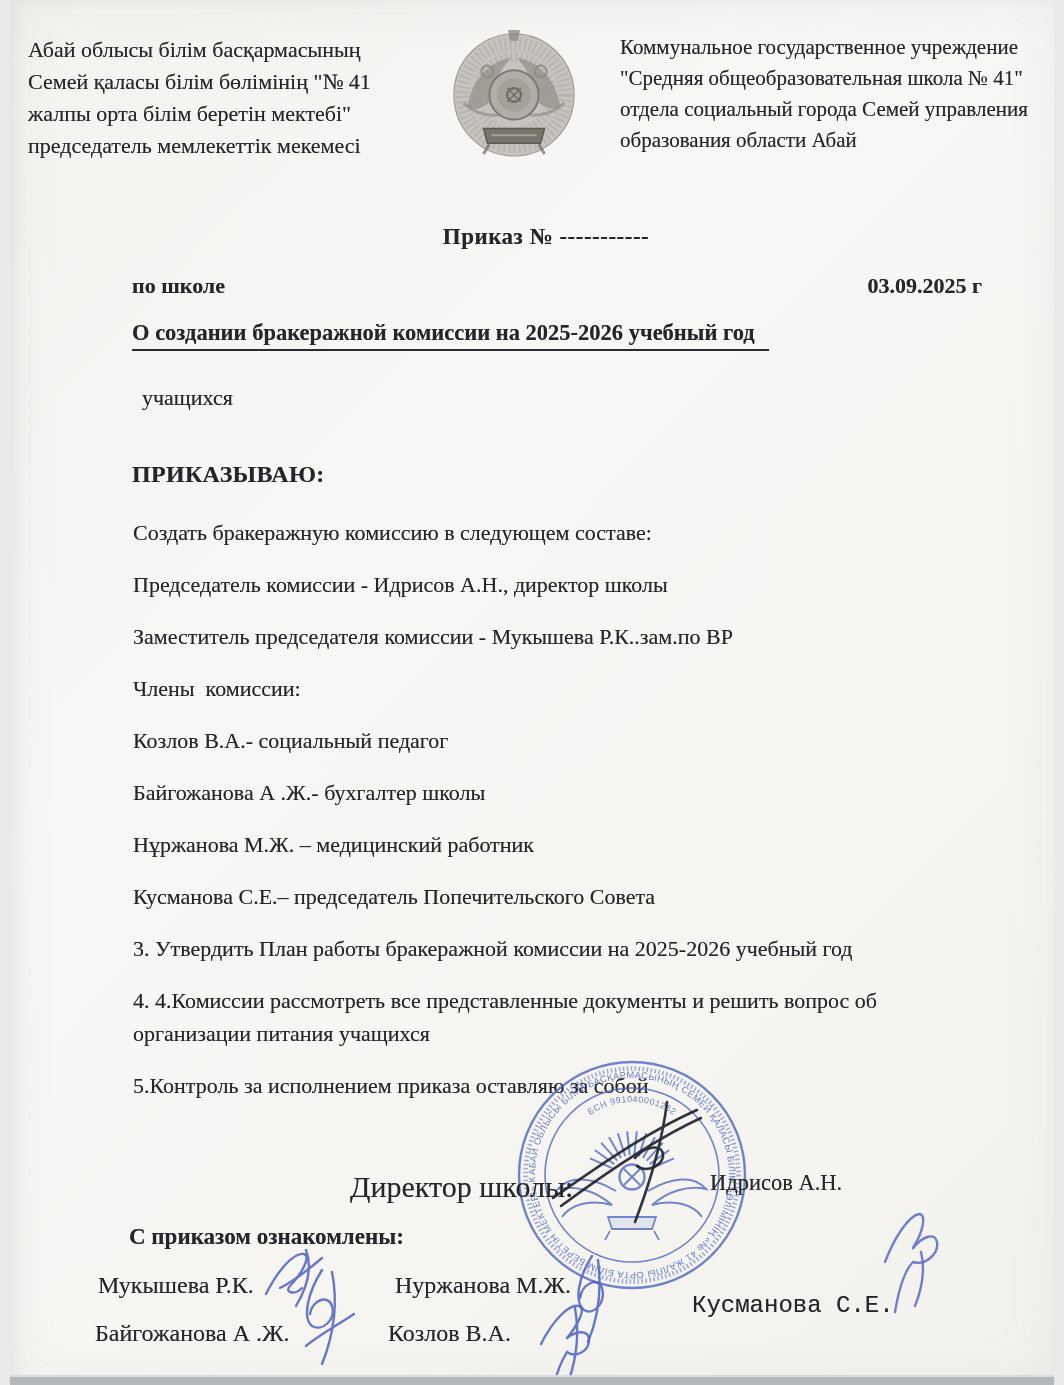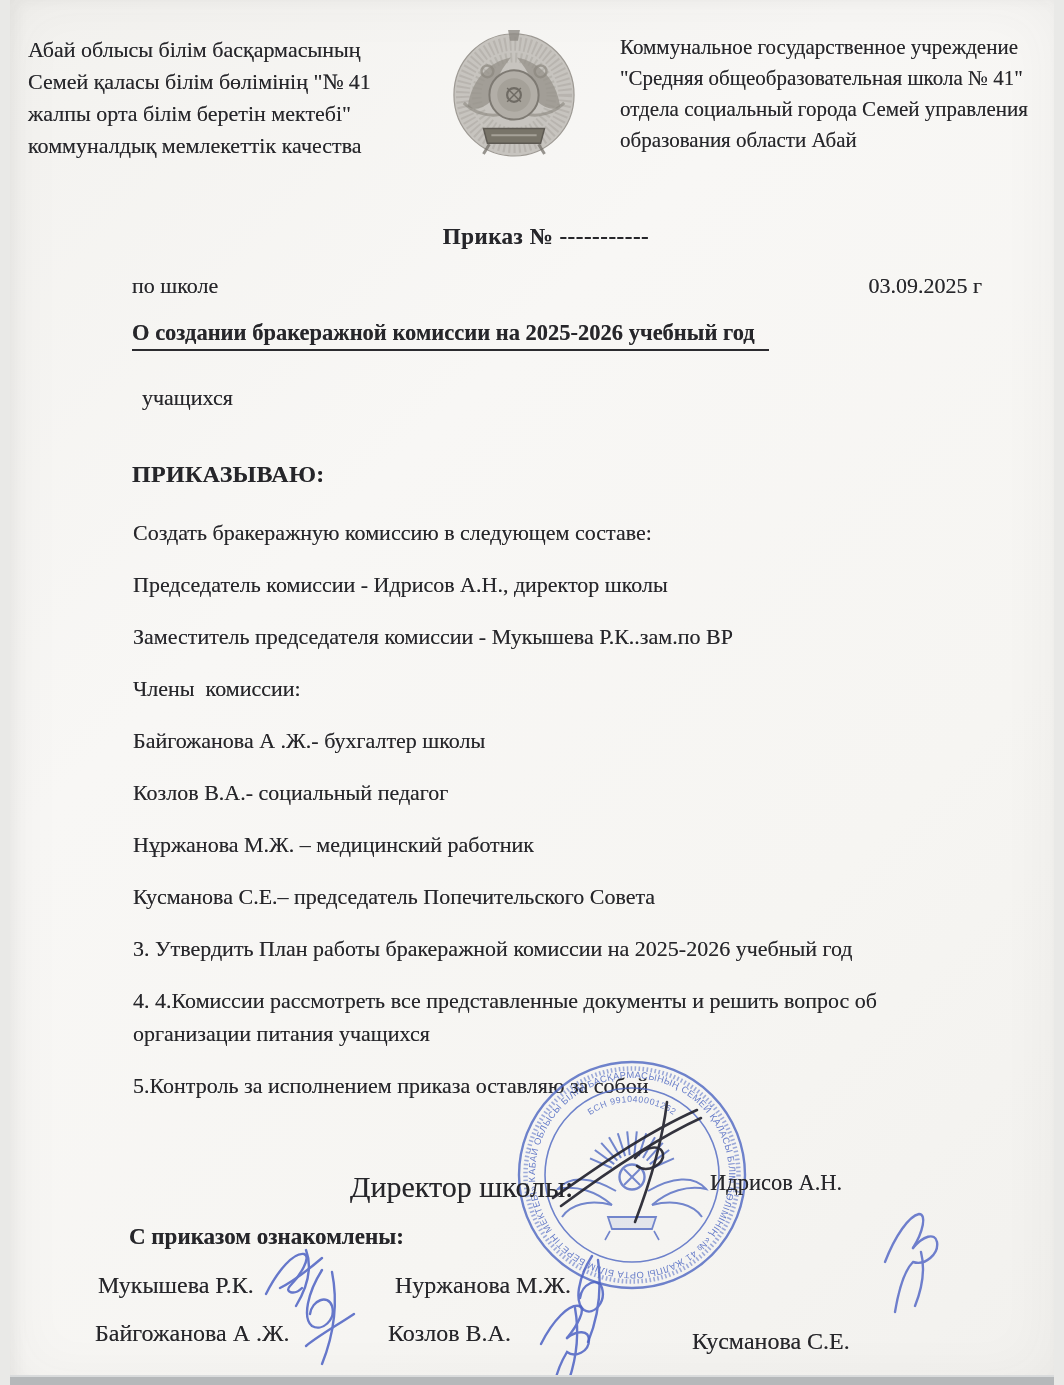--- a/index.html
+++ b/index.html
@@ -14,21 +14,21 @@
   .doc-text{text-shadow:0 0 .5px rgba(45,45,50,.55);}
   
   .hdr-left{position:absolute;left:18px;top:34px;width:415px;font-size:22px;line-height:32px;}
   .hdr-right{position:absolute;left:610px;top:32px;width:450px;font-size:21px;line-height:31px;}
   .hdr-left div,.hdr-right div{white-space:nowrap;}
   .emblem{position:absolute;left:440px;top:22px;}
   
   .title{position:absolute;top:224px;left:0;width:100%;text-align:center;transform:translateX(14px);
          font-weight:bold;font-size:23px;letter-spacing:.5px;}
   .meta-row{position:absolute;top:273px;left:122px;right:72px;display:flex;justify-content:space-between;
-            font-weight:normal;font-size:22px;}
+            font-weight:bold;font-size:22px;}
   .subject{position:absolute;top:320px;left:122px;font-weight:bold;font-size:22.5px;}
   .subject span{display:inline-block;padding:0 14px 3px 0;border-bottom:2.5px solid #2b2b2f;}
   
   .purpose{position:absolute;top:381px;left:123px;font-size:22px;line-height:34px;}
   .purpose div{white-space:nowrap;}
   .purpose .l2{padding-left:9px;}
   .decree{position:absolute;top:461px;left:122px;font-weight:bold;font-size:24px;letter-spacing:.3px;}
   .body-lines{position:absolute;top:516px;left:123px;width:830px;font-size:22px;}
   .body-lines p{margin:0 0 19px 0;line-height:33px;white-space:pre-wrap;}
   
@@ -42,21 +42,21 @@
 </style>
 </head>
 <body>
 
 <div class="page">
 
   <div class="hdr-left doc-text">
     <div>Абай облысы білім басқармасының</div>
     <div>Семей қаласы білім бөлімінің "№ 41</div>
     <div>жалпы орта білім беретін мектебі"</div>
-    <div>коммуналдық мемлекеттік качества</div>
+    <div>председатель мемлекеттік мекемесі</div>
   </div>
 
   <svg class="emblem" width="128" height="140" viewBox="0 0 130 142">
     <ellipse cx="65" cy="74" rx="61" ry="62" fill="#c7c4bf" stroke="#9d9993" stroke-width="1.2"></ellipse>
     <circle cx="65" cy="74" r="52" fill="none" stroke="#a6a29c" stroke-width="14" stroke-dasharray="2 3" opacity=".45"></circle>
     <circle cx="65" cy="74" r="38" fill="none" stroke="#a39f98" stroke-width="10" stroke-dasharray="2 3" opacity=".4"></circle>
     <path d="M18,86 C22,58 40,40 62,36 C50,50 44,64 42,80 C34,88 24,90 18,86 Z" fill="#95918a" opacity=".75"></path>
     <path d="M112,86 C108,58 90,40 68,36 C80,50 86,64 88,80 C96,88 106,90 112,86 Z" fill="#95918a" opacity=".75"></path>
     <circle cx="38" cy="50" r="6" fill="none" stroke="#8b877f" stroke-width="2.5" opacity=".7"></circle>
     <circle cx="92" cy="50" r="6" fill="none" stroke="#8b877f" stroke-width="2.5" opacity=".7"></circle>
@@ -95,22 +95,22 @@
     <div class="l2">учащихся</div>
   </div>
 
   <div class="decree doc-text">ПРИКАЗЫВАЮ:</div>
 
   <div class="body-lines doc-text">
     <p>Создать бракеражную комиссию в следующем составе:</p>
     <p>Председатель комиссии - Идрисов А.Н., директор школы</p>
     <p>Заместитель председателя комиссии - Мукышева Р.К..зам.по ВР</p>
     <p>Члены  комиссии:</p>
+    <p>Козлов В.А.- социальный педагог</p>
     <p>Байгожанова А .Ж.- бухгалтер школы</p>
-    <p>Козлов В.А.- социальный педагог</p>
     <p>Нұржанова М.Ж. – медицинский работник</p>
     <p>Кусманова С.Е.– председатель Попечительского Совета</p>
     <p>3. Утвердить План работы бракеражной комиссии на 2025-2026 учебный год</p>
     <p>4. 4.Комиссии рассмотреть все представленные документы и решить вопрос об организации питания учащихся</p>
     <p>5.Контроль за исполнением приказа оставляю за собой</p>
   </div>
 
   <svg class="stamp" width="238" height="238" viewBox="0 0 238 238">
     <defs>
       <path id="ringPath" d="M 22,119 A 97,97 0 1 1 216,119 A 97,97 0 1 1 22,119"></path>
@@ -161,21 +161,21 @@
       <path d="M14,110 C52,82 110,42 154,22"></path>
       <path d="M88,62 c10,-12 26,-14 28,-4 c2,10 -16,20 -26,12"></path>
       <path d="M120,6 C116,40 104,84 88,126"></path>
     </g>
   </svg>
 
   <div class="ack-label doc-text">С приказом ознакомлены:</div>
 
   <span class="ack-name doc-text" style="left:88px;top:1272px;">Мукышева Р.К.</span>
   <span class="ack-name doc-text" style="left:385px;top:1272px;">Нуржанова М.Ж.</span>
-  <span class="ack-name doc-text" style="left:682px;top:1328px;">Кусманова С.Е.</span>
+  <span class="ack-name doc-text" style="left:682px;top:1292px;font-family:Liberation Mono, monospace;">Кусманова С.Е.</span>
   <span class="ack-name doc-text" style="left:85px;top:1320px;">Байгожанова А .Ж.</span>
   <span class="ack-name doc-text" style="left:378px;top:1320px;">Козлов В.А.</span>
 
   <svg class="sig" style="left:250px;top:1242px;" width="72" height="72" viewBox="0 0 72 72">
     <g stroke="#4d62c4" stroke-width="2.4" fill="none" stroke-linecap="round" opacity=".85">
       <path d="M6,52 C18,28 34,10 44,12 C52,14 40,34 30,44 C24,50 34,54 42,46"></path>
       <path d="M46,8 C52,24 48,44 36,64"></path>
       <path d="M20,46 C32,40 48,28 62,16"></path>
     </g>
   </svg>

